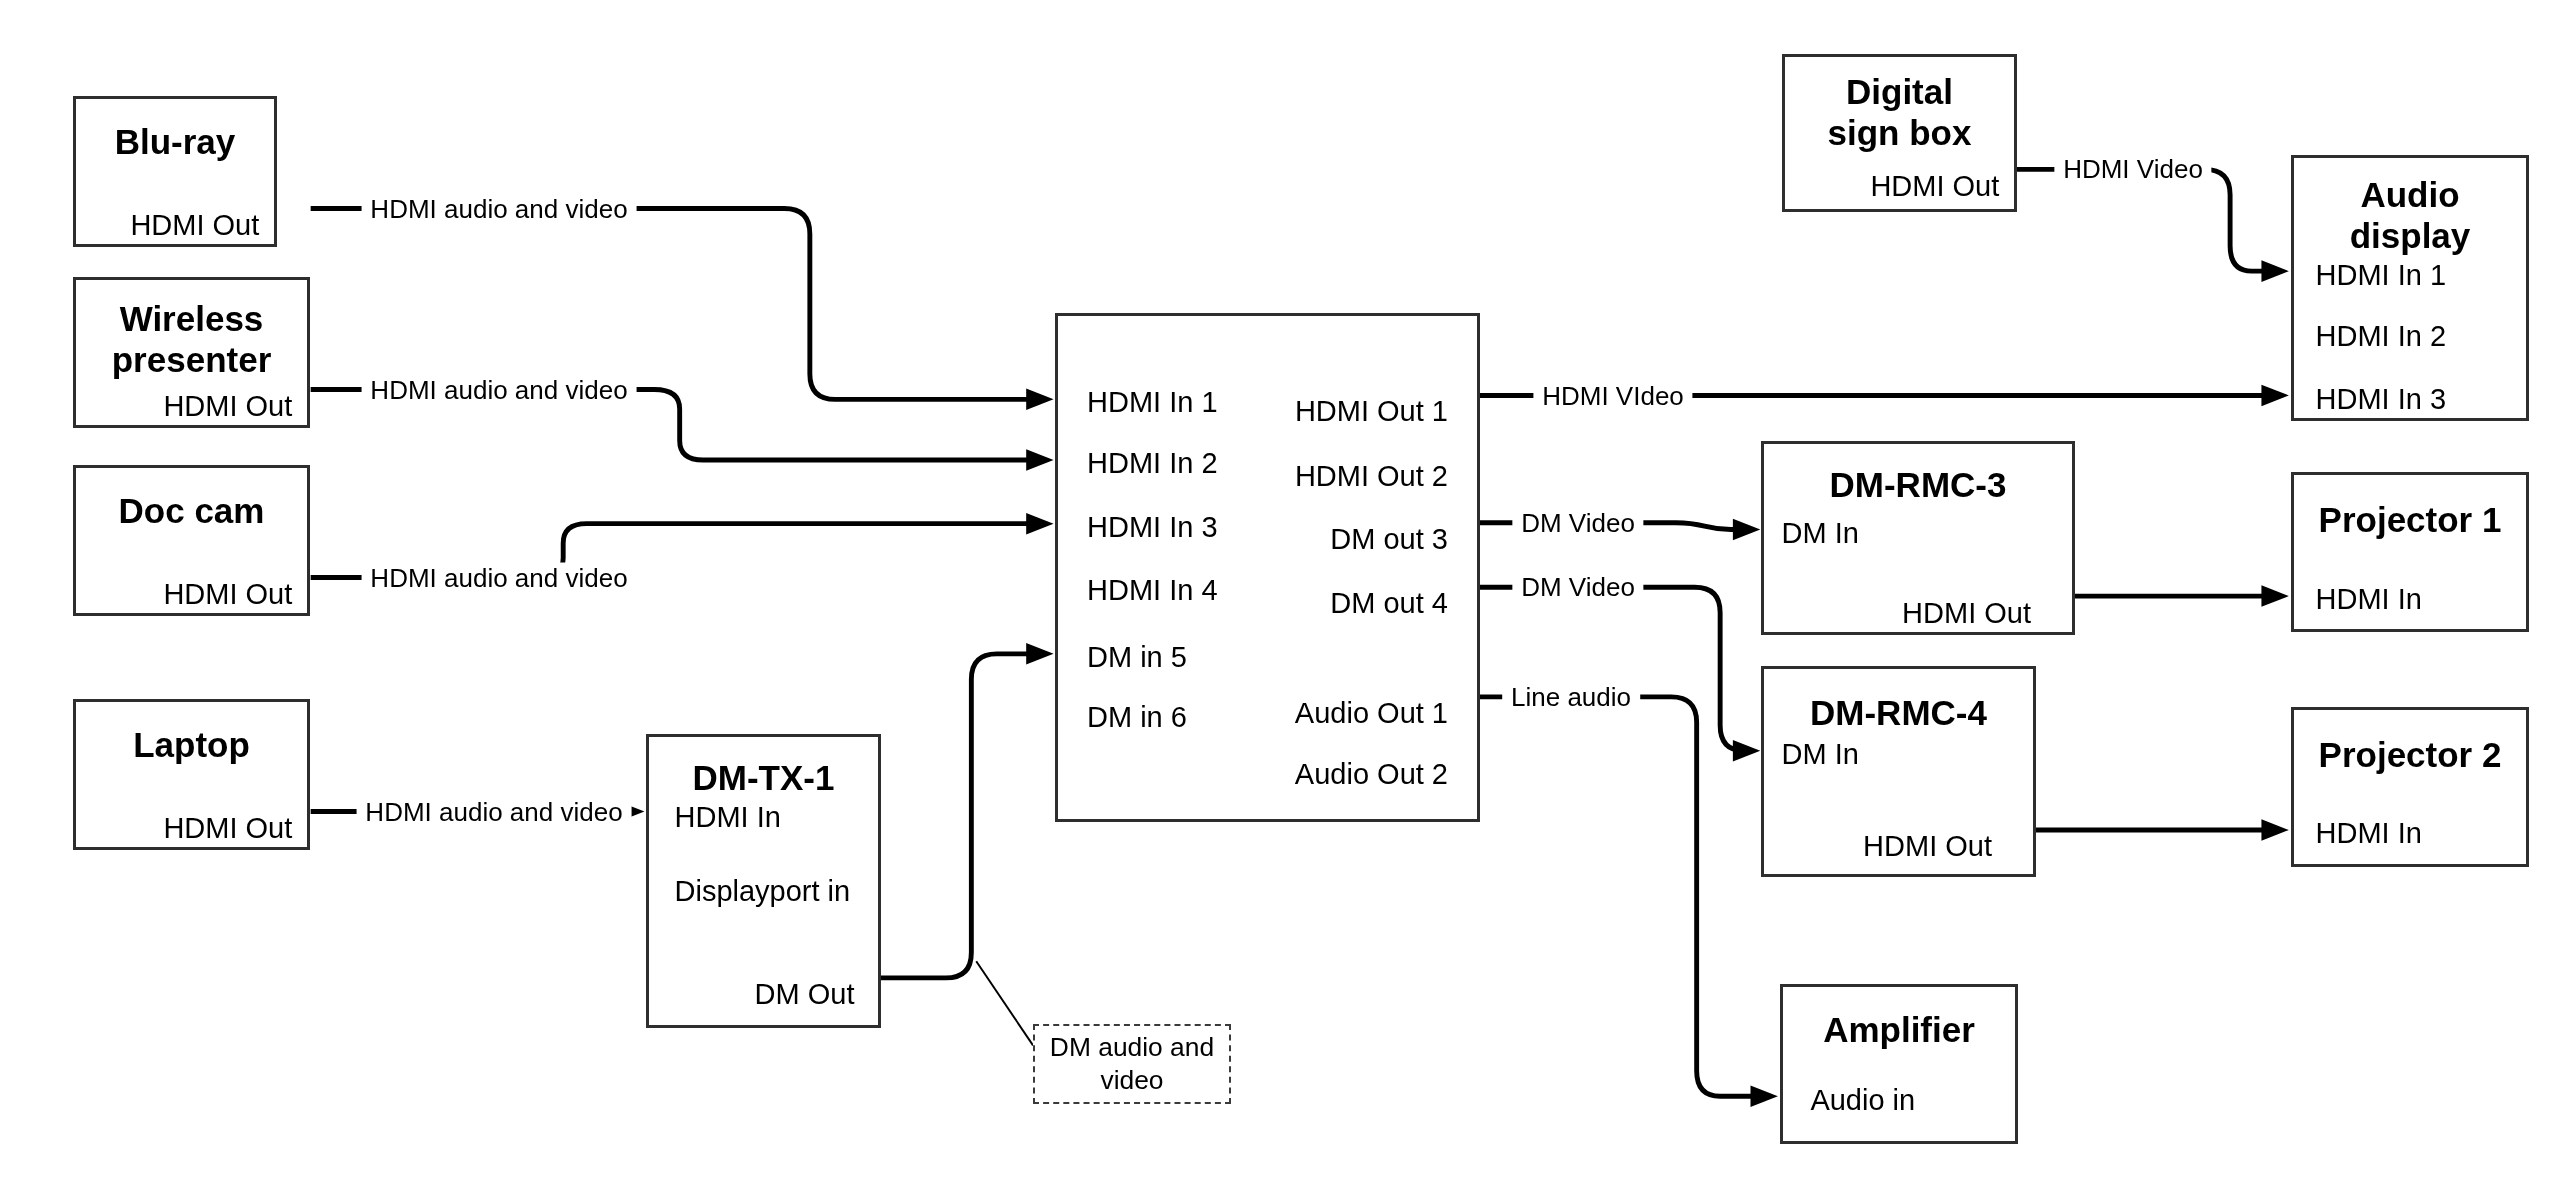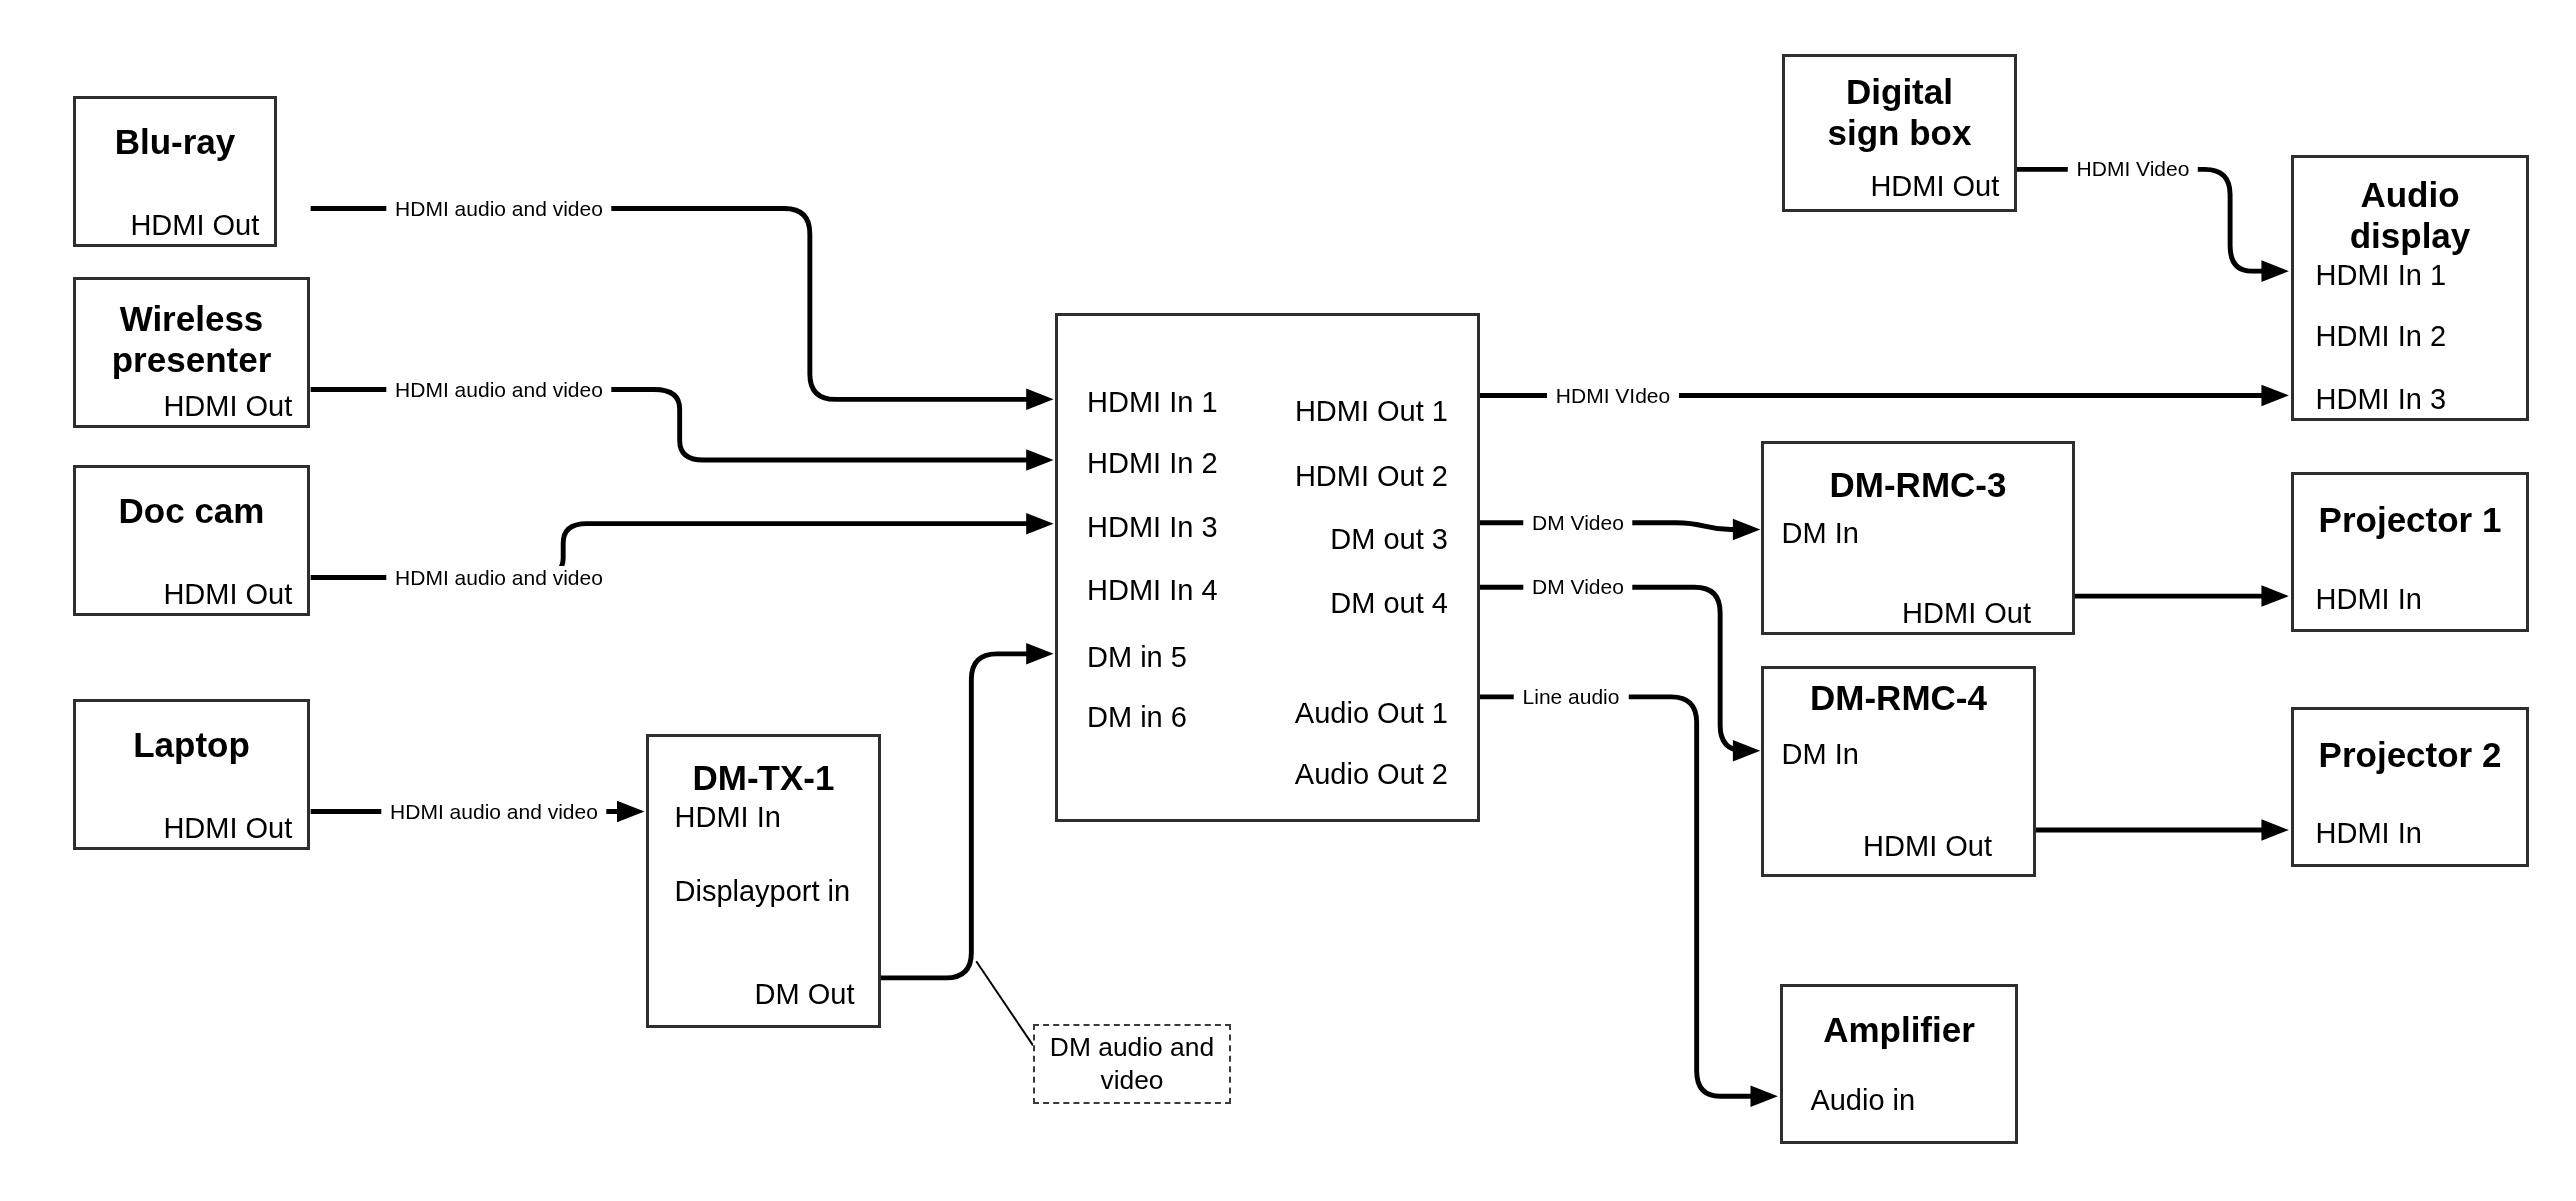--- a/index.html
+++ b/index.html
@@ -31,21 +31,21 @@
     font-size:29px;
     white-space:nowrap;
     transform:translateY(-50%);
   }
   .port.right{text-align:center;margin-top:13px;}
   .edge-label{
     position:absolute;
     transform:translate(-50%,-50%);
     background:#fff;
     padding:0 8.8px;
-    font-size:21px;
+    font-size:26px;
     white-space:nowrap;
     z-index:3;
   }
   .note{
     position:absolute;
     border:2px dashed #3a3a3a;
     box-sizing:border-box;
     display:flex;align-items:center;justify-content:center;
     text-align:center;
     font-size:26.4px;
@@ -150,21 +150,21 @@
     <div class="port" style="left:17.6px;top:89px;">DM In</div>
     <div class="port right" style="right:41px;top:156px;">HDMI Out</div>
   </div>
 
   <div class="node" style="left:2291px;top:472px;width:238px;height:160px;">
     <div class="node-title" style="top:23.5px;">Projector 1</div>
     <div class="port" style="left:21.5px;top:124px;">HDMI In</div>
   </div>
 
   <div class="node" style="left:1761px;top:666px;width:275px;height:211px;">
-    <div class="node-title" style="top:8px;">DM-RMC-4</div>
+    <div class="node-title" style="top:23px;">DM-RMC-4</div>
     <div class="port" style="left:17.6px;top:85px;">DM In</div>
     <div class="port right" style="right:41px;top:164px;">HDMI Out</div>
   </div>
 
   <div class="node" style="left:2291px;top:707px;width:238px;height:160px;">
     <div class="node-title" style="top:23.5px;">Projector 2</div>
     <div class="port" style="left:21.5px;top:123px;">HDMI In</div>
   </div>
 
   <div class="node" style="left:1780px;top:984px;width:238px;height:160px;">

